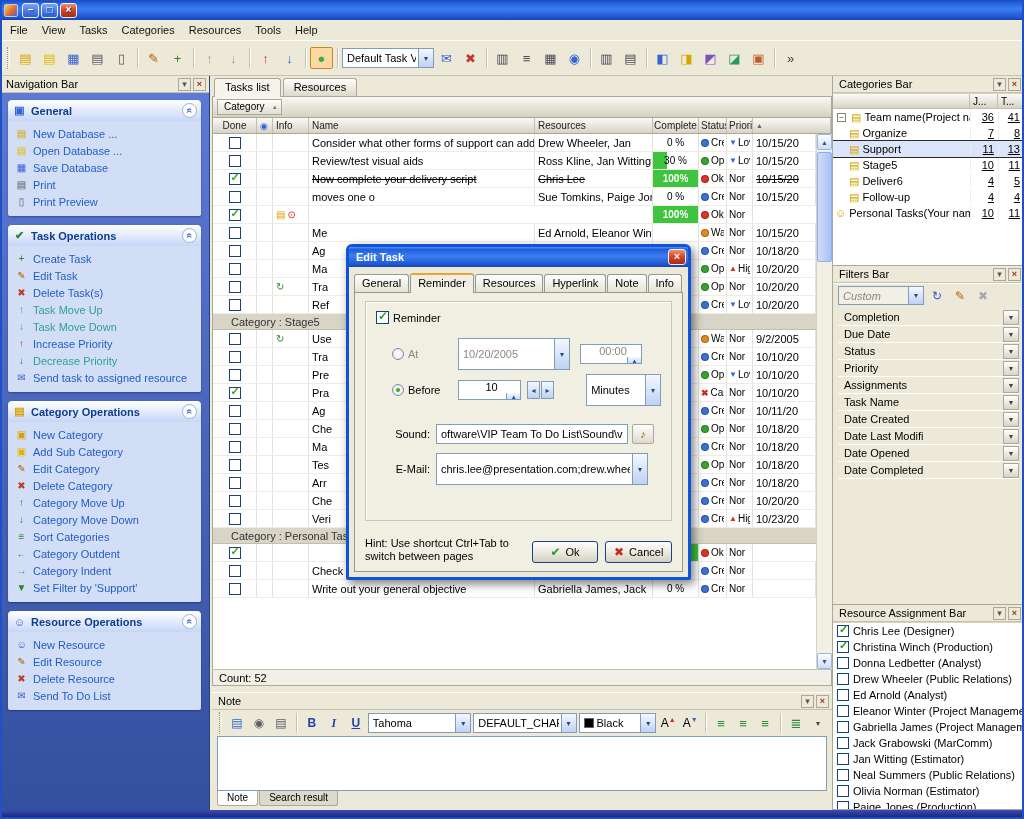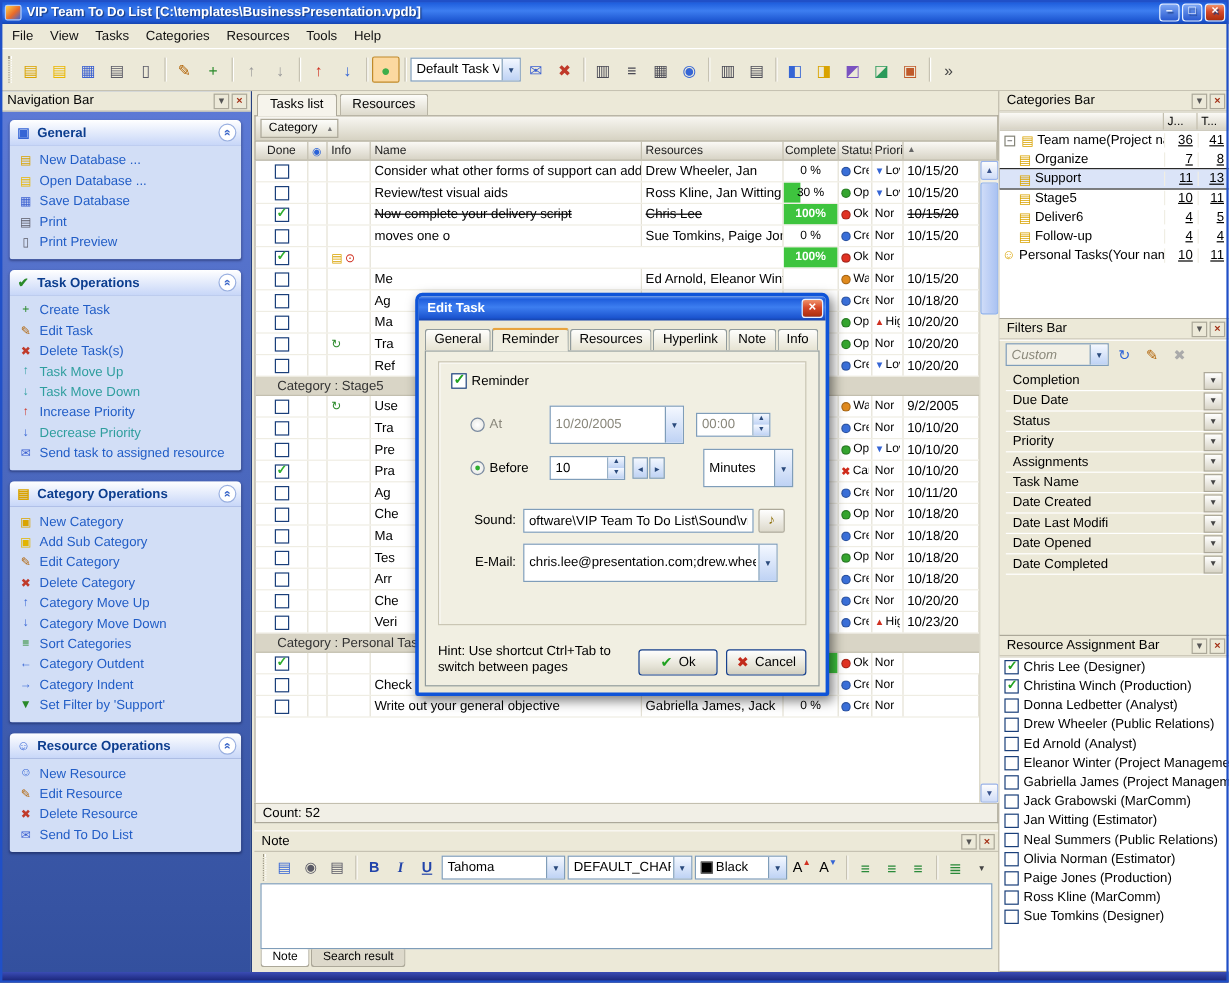--- a/index.html
+++ b/index.html
@@ -118,21 +118,21 @@
   .align-g{color:#2a8a3a;font-size:13px;}
   .note-editor{flex:1;background:#fff;border:1px solid #7f9db9;margin:0 5px;}
   .note-tabs{height:19px;flex:none;display:flex;align-items:flex-start;padding-left:5px;}
   .ntab{border:1px solid #aca899;border-top:none;border-radius:0 0 3px 3px;padding:1px 9px 2px;font-size:10px;background:#ddd9cb;margin-right:1px;}
   .ntab.active{background:#fff;}
 
   
   .rightcol{width:192px;flex:none;display:flex;flex-direction:column;border-left:1px solid #aca899;}
   .side-panel{display:flex;flex-direction:column;background:#ece9d8;border-bottom:1px solid #aca899;min-height:0;}
   .cat-panel{height:190px;flex:none;}
-  .filt-panel{height:264px;flex:none;}
+  .filt-panel{height:339px;flex:none;}
   .res-panel{flex:1;}
   .tree-wrap{flex:1;min-height:0;background:#fff;overflow:hidden;border-top:1px solid #d8d4c4;}
   .tree-cols{display:flex;height:15px;background:linear-gradient(180deg,#fbfaf6,#d7d3c5);border-bottom:1px solid #c3bfaf;font-size:10px;}
   .tc{border-right:1px solid #c3bfaf;display:flex;align-items:center;padding:0 3px;overflow:hidden;}
   .tc-label{flex:1;}
   .tc-j{width:28px;flex:none;}
   .tc-t{width:26px;flex:none;}
   .tree-row{display:flex;align-items:center;height:16px;}
   .tree-row.selected{outline:1px solid #2a2a2a;background:#dbe4f8;}
   .tr-label{flex:1;display:flex;align-items:center;gap:3px;overflow:hidden;white-space:nowrap;padding-left:2px;}
@@ -170,21 +170,21 @@
   .xp-check.checked::after{content:"✓";position:absolute;top:-3px;left:1px;color:#21a121;font-weight:bold;font-size:12px;}
   .xp-radio{width:12px;height:12px;flex:none;border-radius:50%;border:1px solid #7a8aa0;background:radial-gradient(#fff,#e4e4e0);position:relative;}
   .xp-radio.selected::after{content:"";position:absolute;inset:3px;border-radius:50%;background:#2fae2f;}
   .dlbl{width:46px;flex:none;}
   .dim{color:#8a887c;}
   .xcombo{height:32px;background:#fff;border:1px solid #7f9db9;display:flex;align-items:center;padding-left:4px;overflow:hidden;}
   .xcombo .combo-text{flex:1;white-space:nowrap;overflow:hidden;}
   .w-date{width:112px;}
   .w-unit{width:88px;margin-left:28px;}
   .w-email{width:212px;}
-  .xspin{height:20px;background:#fff;border:1px solid #7f9db9;display:flex;align-items:center;padding-left:4px;overflow:hidden;}
+  .xspin{height:20px;background:#fff;border:1px solid #7f9db9;display:flex;align-items:center;padding-left:4px;overflow:hidden;flex-direction:column;}
   .w-time{width:62px;margin-left:6px;}
   .w-num{width:74px;}
   .spin-col{margin-left:auto;width:14px;height:100%;display:flex;flex-direction:column;border-left:1px solid #7f9db9;}
   .spin-col span{flex:1;background:linear-gradient(180deg,#f4f8ff,#bed2f4);font-size:6px;line-height:8px;text-align:center;color:#2a4a7c;}
   .side-arrows{display:flex;gap:1px;margin-left:2px;}
   .sarrow{width:13px;height:18px;border:1px solid #7f9db9;background:linear-gradient(180deg,#f4f8ff,#bed2f4);
     display:flex;align-items:center;justify-content:center;font-size:8px;color:#2a4a7c;}
   .rlbl{width:56px;flex:none;text-align:right;padding-right:2px;}
   .txtfield{flex:none;width:192px;height:20px;border:1px solid #7f9db9;background:#fff;padding:0 4px;font-size:11px;font-family:"Liberation Sans",sans-serif;}
   .icon-btn{width:22px;height:20px;border:1px solid #aca899;border-radius:2px;background:linear-gradient(#fefefe,#ddd9cb);
@@ -195,21 +195,20 @@
     display:flex;align-items:center;justify-content:center;gap:5px;font-size:11px;}
   .ok-glyph{color:#1fa11f;font-size:12px;}
   .cancel-glyph{color:#c22a1a;font-size:12px;}
 </style>
 </head>
 <body>
 
 <div class="app">
   <div class="titlebar">
     <span class="app-icon"></span>
-    <span class="title-text">VIP Team To Do List [C:\templates\BusinessPresentation.vpdb]</span>
     <span class="win-btns">
       <span class="wbtn">–</span>
       <span class="wbtn">□</span>
       <span class="wbtn close">×</span>
     </span>
   </div>
 
   <div class="menubar">
       <span class="menu-item">File</span>
       <span class="menu-item">View</span>

